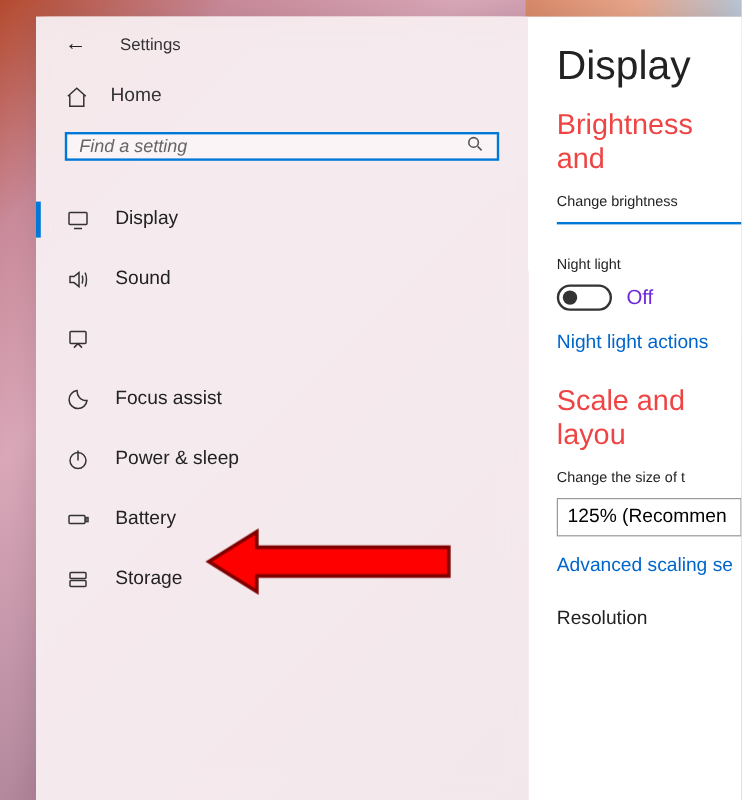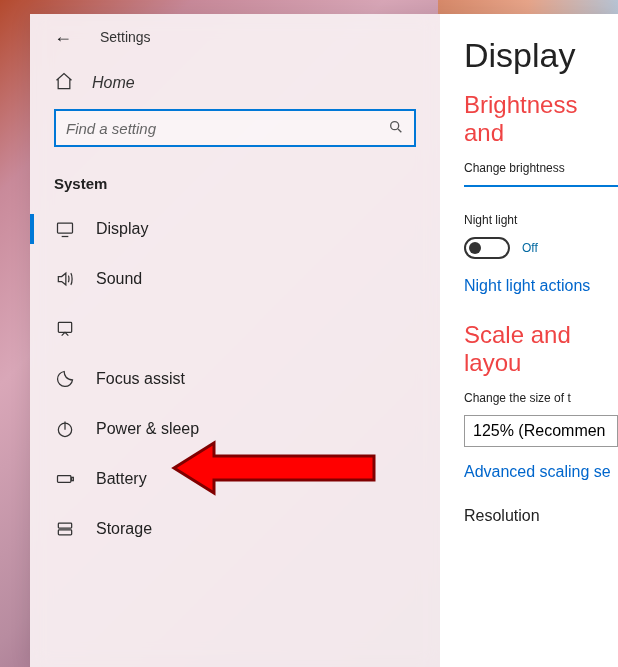--- a/index.html
+++ b/index.html
@@ -17,25 +17,25 @@
   background: rgba(255,255,255,0.95); display: flex;
   box-shadow: 0 0 20px rgba(0,0,0,0.1);
 }
 .sidebar {
   width: 410px; height: 100%; background: rgba(238, 220, 226, 0.55);
   backdrop-filter: blur(10px); position: relative;
 }
 .header { display: flex; align-items: center; padding: 12px 20px 8px 24px; gap: 28px; }
 .back-arrow { font-size: 18px; color: #222; cursor: pointer; }
 .settings-title { font-size: 14px; color: #333; }
-.home-row { display: flex; align-items: center; padding: 16px 24px 14px 24px; gap: 18px; cursor: pointer; font-style: italic; }
+.home-row { display: flex; align-items: flex-start; padding: 16px 24px 14px 24px; gap: 18px; cursor: pointer; }
 .home-icon svg { width: 20px; height: 20px; fill: none; stroke: #333; stroke-width: 1.5; }
 .home-label { font-size: 16px; color: #333; }
 .search-box {
-  margin: 0 24px 24px 24px; height: 38px; border: 2px solid #0078d7;
+  margin: 0 24px 24px 24px; height: 24px; border: 2px solid #0078d7;
   background: rgba(255,255,255,0.5); display: flex; align-items: center; padding: 0 10px;
 }
 .search-input {
   flex: 1; border: none; background: transparent; outline: none; font-size: 15px;
   font-style: italic; color: #555;
 }
 .search-input::placeholder { color: #666; font-style: italic; }
 .search-icon { color: #555; font-size: 15px; }
 .section-title { font-size: 15px; font-weight: 600; color: #222; padding: 4px 24px 12px 24px; }
 .nav-item {
@@ -57,21 +57,21 @@
 .blue-underline { height: 2px; background: #0078d7; margin: 8px 0 26px 0; }
 .toggle-wrap { display: flex; align-items: center; gap: 12px; margin: 10px 0 18px 0; }
 .toggle {
   width: 46px; height: 22px; border: 2px solid #333; border-radius: 22px;
   position: relative; background: #fff; cursor: pointer;
 }
 .toggle::after {
   content: ""; position: absolute; left: 3px; top: 3px; width: 12px; height: 12px;
   background: #333; border-radius: 50%;
 }
-.toggle-label { font-size: 12px; color: #0369a1; }
+.toggle-label { font-size: 17px; color: #6d28d9; }
 .link { color: #0066cc; font-size: 16px; margin-bottom: 26px; display: block; cursor: pointer; }
 .dropdown {
   border: 1px solid #999; padding: 6px 8px; font-size: 16px; margin: 10px 0 16px 0;
   background: #fff; cursor: pointer;
 }
 .label-small { font-size: 16px; color: #222; margin-top: 18px; }
 .arrow-overlay {
   position: absolute; left: 164px; top: 438px; width: 220px; height: 90px;
   pointer-events: none; z-index: 10;
 }
@@ -101,21 +101,20 @@
     <div class="search-box">
       <input class="search-input" type="text" placeholder="Find a setting" style="">
       <span class="search-icon">
         <svg width="16" height="16" viewBox="0 0 24 24" fill="none" stroke="#555" stroke-width="2">
             <circle cx="10" cy="10" r="6"></circle>
             <line x1="15" y1="15" x2="20" y2="20"></line>
           </svg>
       </span>
     </div>
 
-    <div class="section-title">System</div>
 
     <div class="nav-item active">
       <span class="nav-icon">
         <svg viewBox="0 0 24 24">
             <rect x="3" y="5" width="18" height="12" rx="1"></rect>
             <line x1="8" y1="21" x2="16" y2="21"></line>
           </svg>
       </span>
       <span>Display</span>
     </div>

